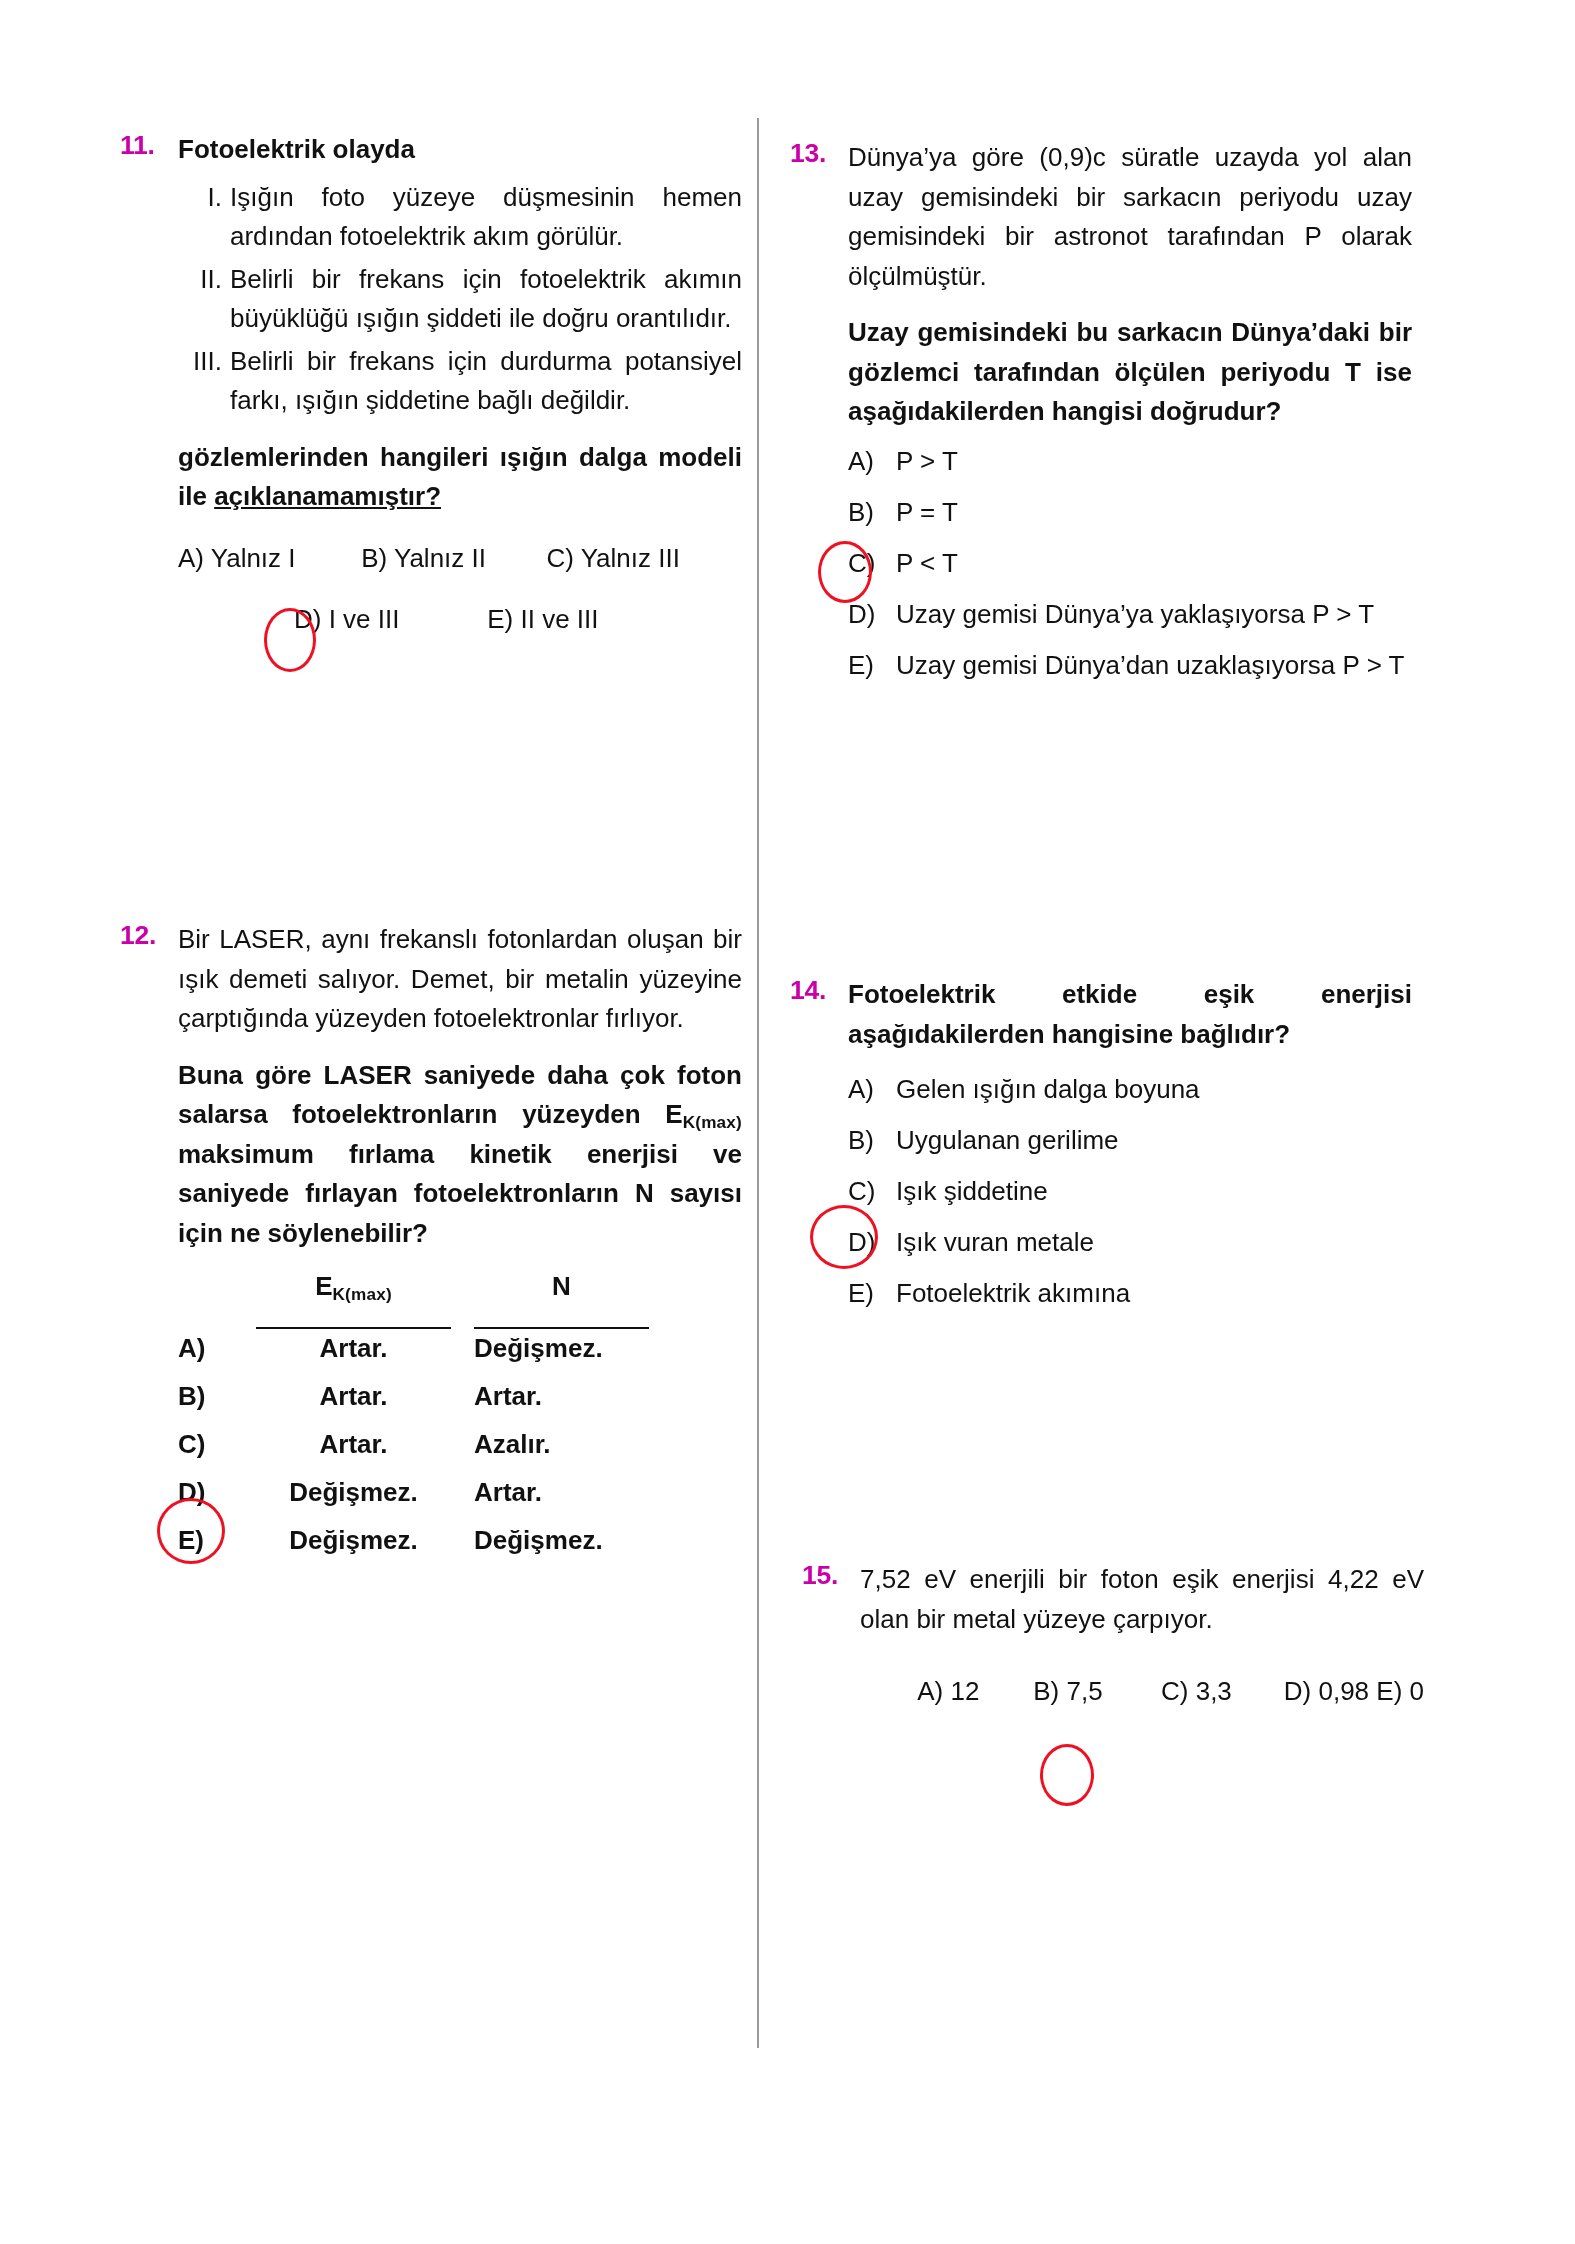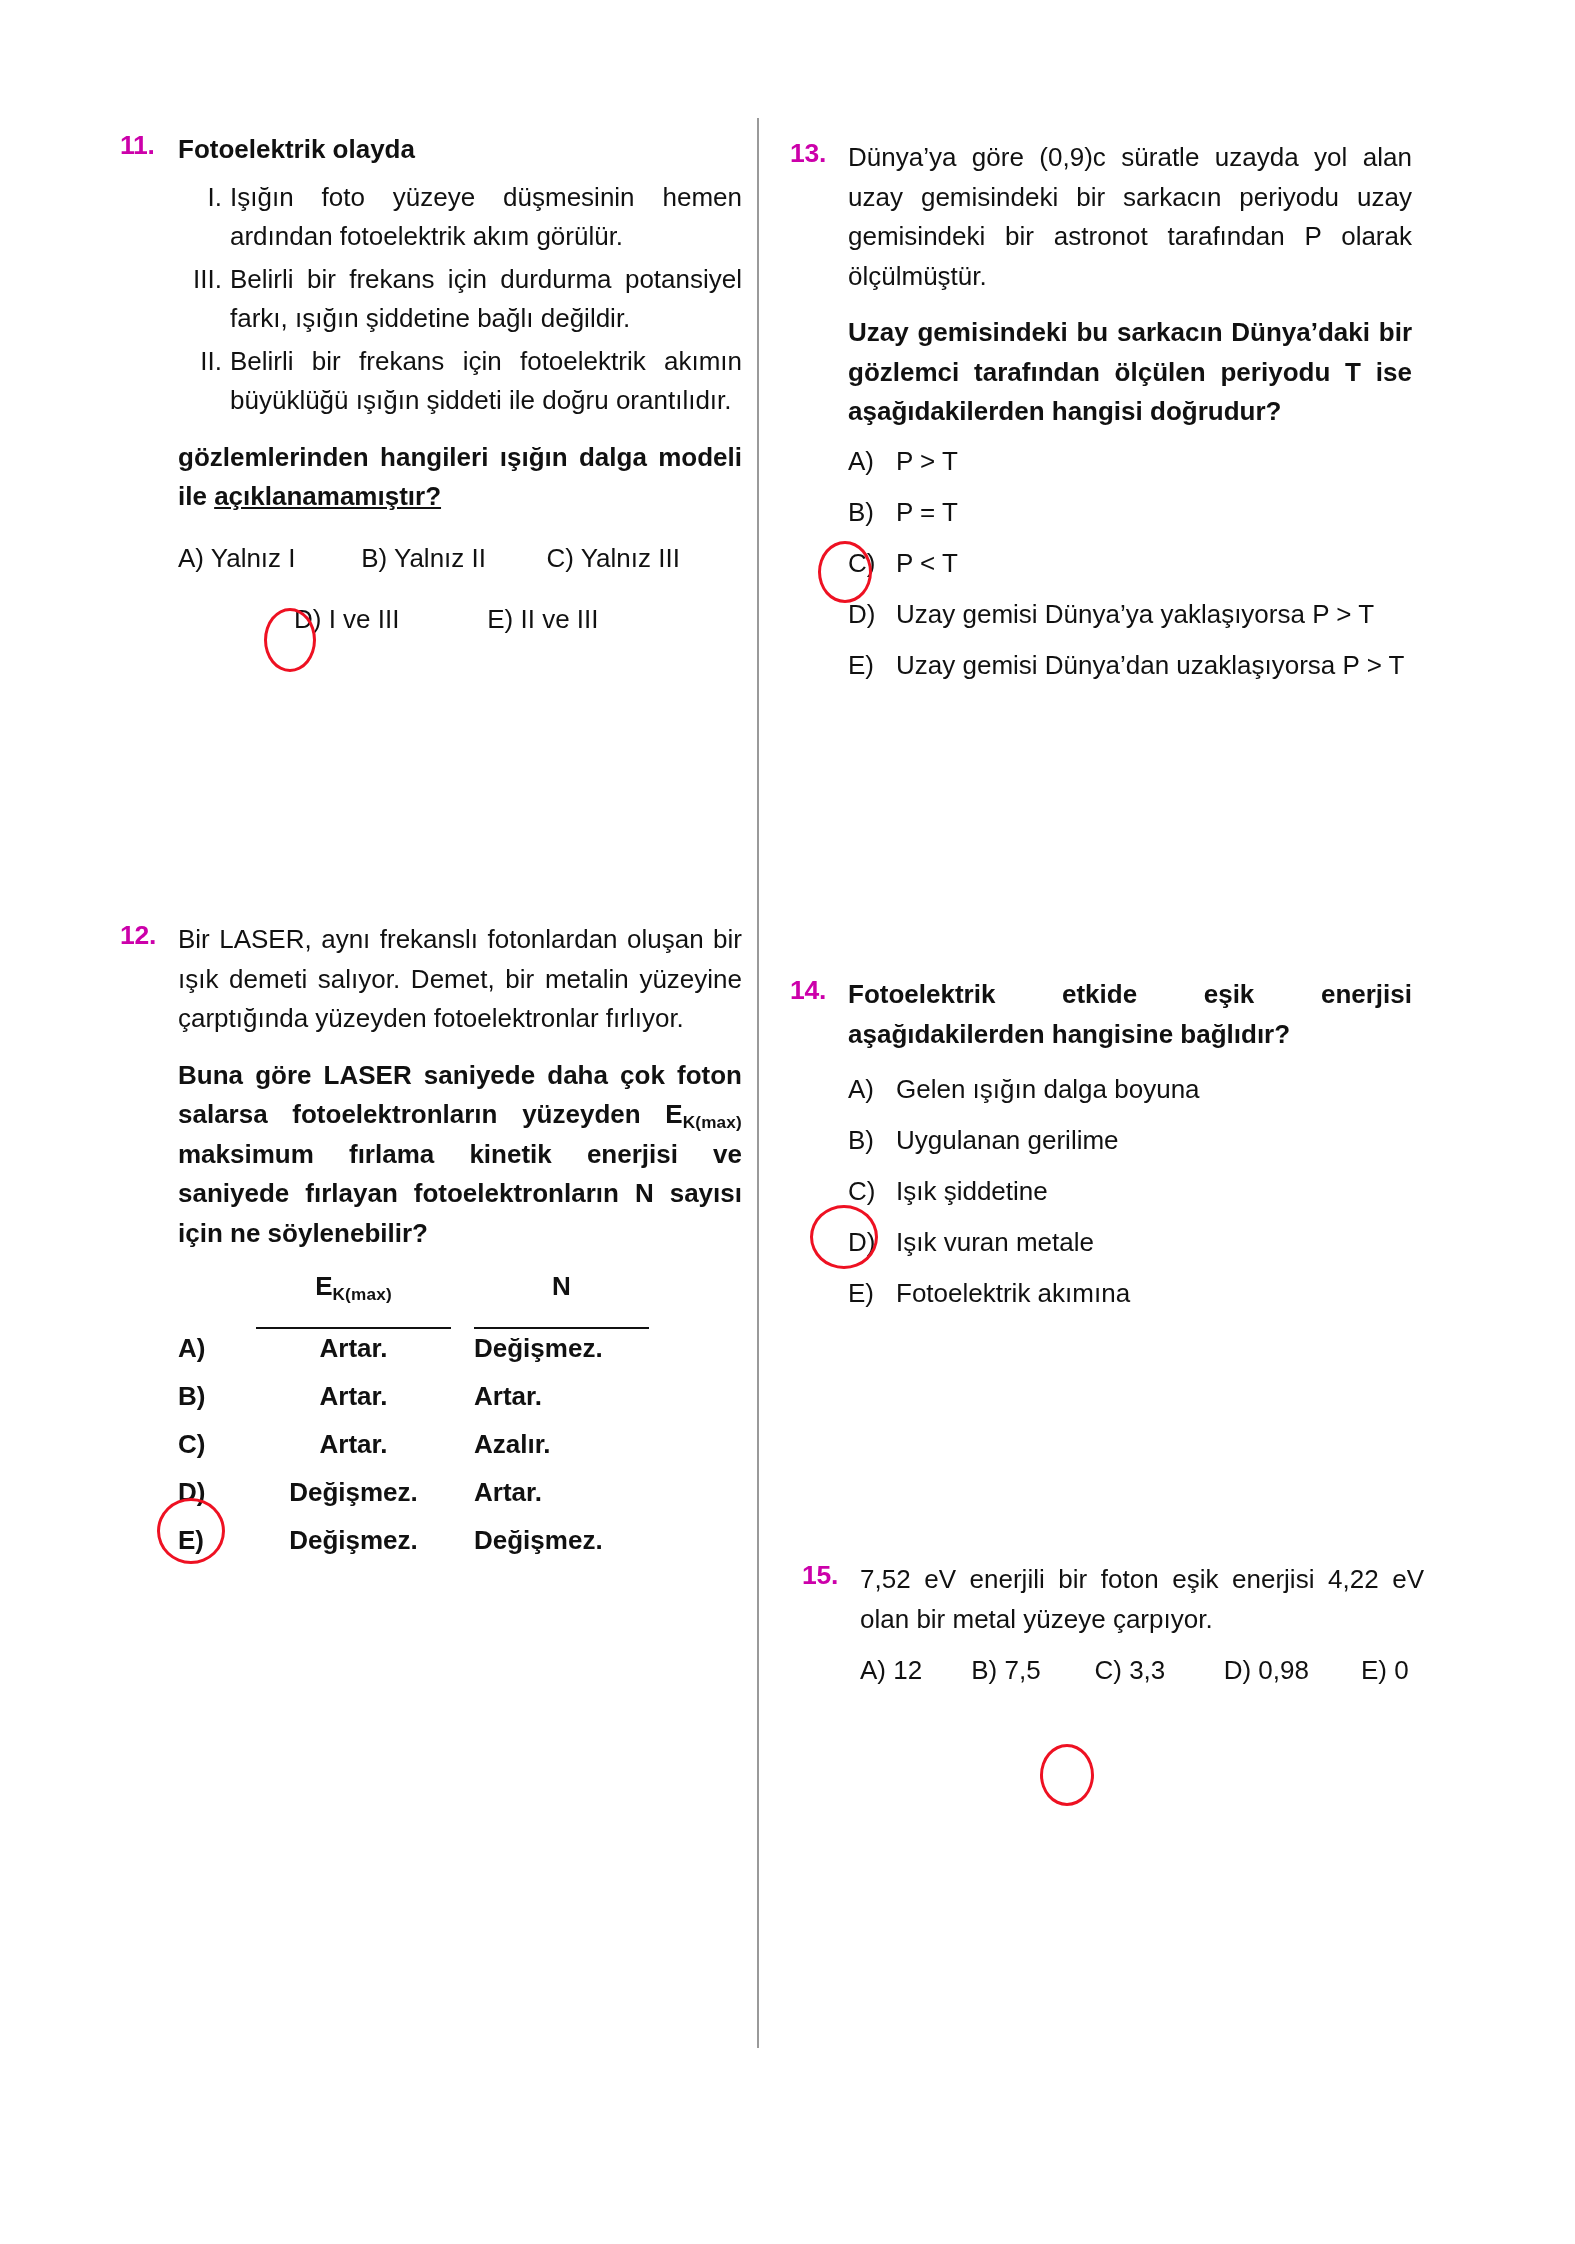--- a/index.html
+++ b/index.html
@@ -105,26 +105,26 @@
     <div class="qnum">11.</div>
     <div class="qbody">
       <div class="stem bold nojust">Fotoelektrik olayda</div>
 
       <div class="rlist">
         <div class="ritem">
           <span class="rlabel">I.</span>
           <span>Işığın foto yüzeye düşmesinin hemen ardından fotoelektrik akım görülür.</span>
         </div>
         <div class="ritem">
+          <span class="rlabel">II.</span>
+          <span>Belirli bir frekans için fotoelektrik akımın büyüklüğü ışığın şiddeti ile doğru orantılıdır.</span>
+        </div>
+        <div class="ritem">
           <span class="rlabel">III.</span>
           <span>Belirli bir frekans için durdurma potansiyel farkı, ışığın şiddetine bağlı değildir.</span>
-        </div>
-        <div class="ritem">
-          <span class="rlabel">II.</span>
-          <span>Belirli bir frekans için fotoelektrik akımın büyüklüğü ışığın şiddeti ile doğru orantılıdır.</span>
         </div>
       </div>
 
       <div class="stem bold blk">
         <span>gözlemlerinden hangileri ışığın dalga modeli ile </span><span class="underline">açıklanamamıştır?</span>
       </div>
 
       <div class="optrow" style="margin-top:22px;">
         <span class="cell" style="width:176px;">A) Yalnız I</span>
         <span class="cell" style="width:178px;">B) Yalnız II</span>
@@ -244,21 +244,21 @@
         </div>
       </div>
     </div>
   </div>
   <div class="circle" style="left:810px;top:1205px;width:62px;height:58px;"></div>
 
   <div class="q" style="left:802px;top:1560px;">
     <div class="qnum">15.</div>
     <div class="qbody">
       <div class="stem">7,52 eV enerjili bir foton eşik enerjisi 4,22 eV olan bir metal yüzeye çarpıyor.</div>
-      <div class="optrow" style="margin-top:12px;">
+      <div class="optrow" style="margin-top:33px;text-align:right;">
         <span class="cell" style="width:104px;">A) 12</span>
         <span class="cell" style="width:116px;">B) 7,5</span>
         <span class="cell" style="width:122px;">C) 3,3</span>
         <span class="cell" style="width:130px;">D) 0,98</span>
         <span class="cell">E) 0</span>
       </div>
     </div>
   </div>
   <div class="circle" style="left:1040px;top:1744px;width:48px;height:56px;"></div>
 

